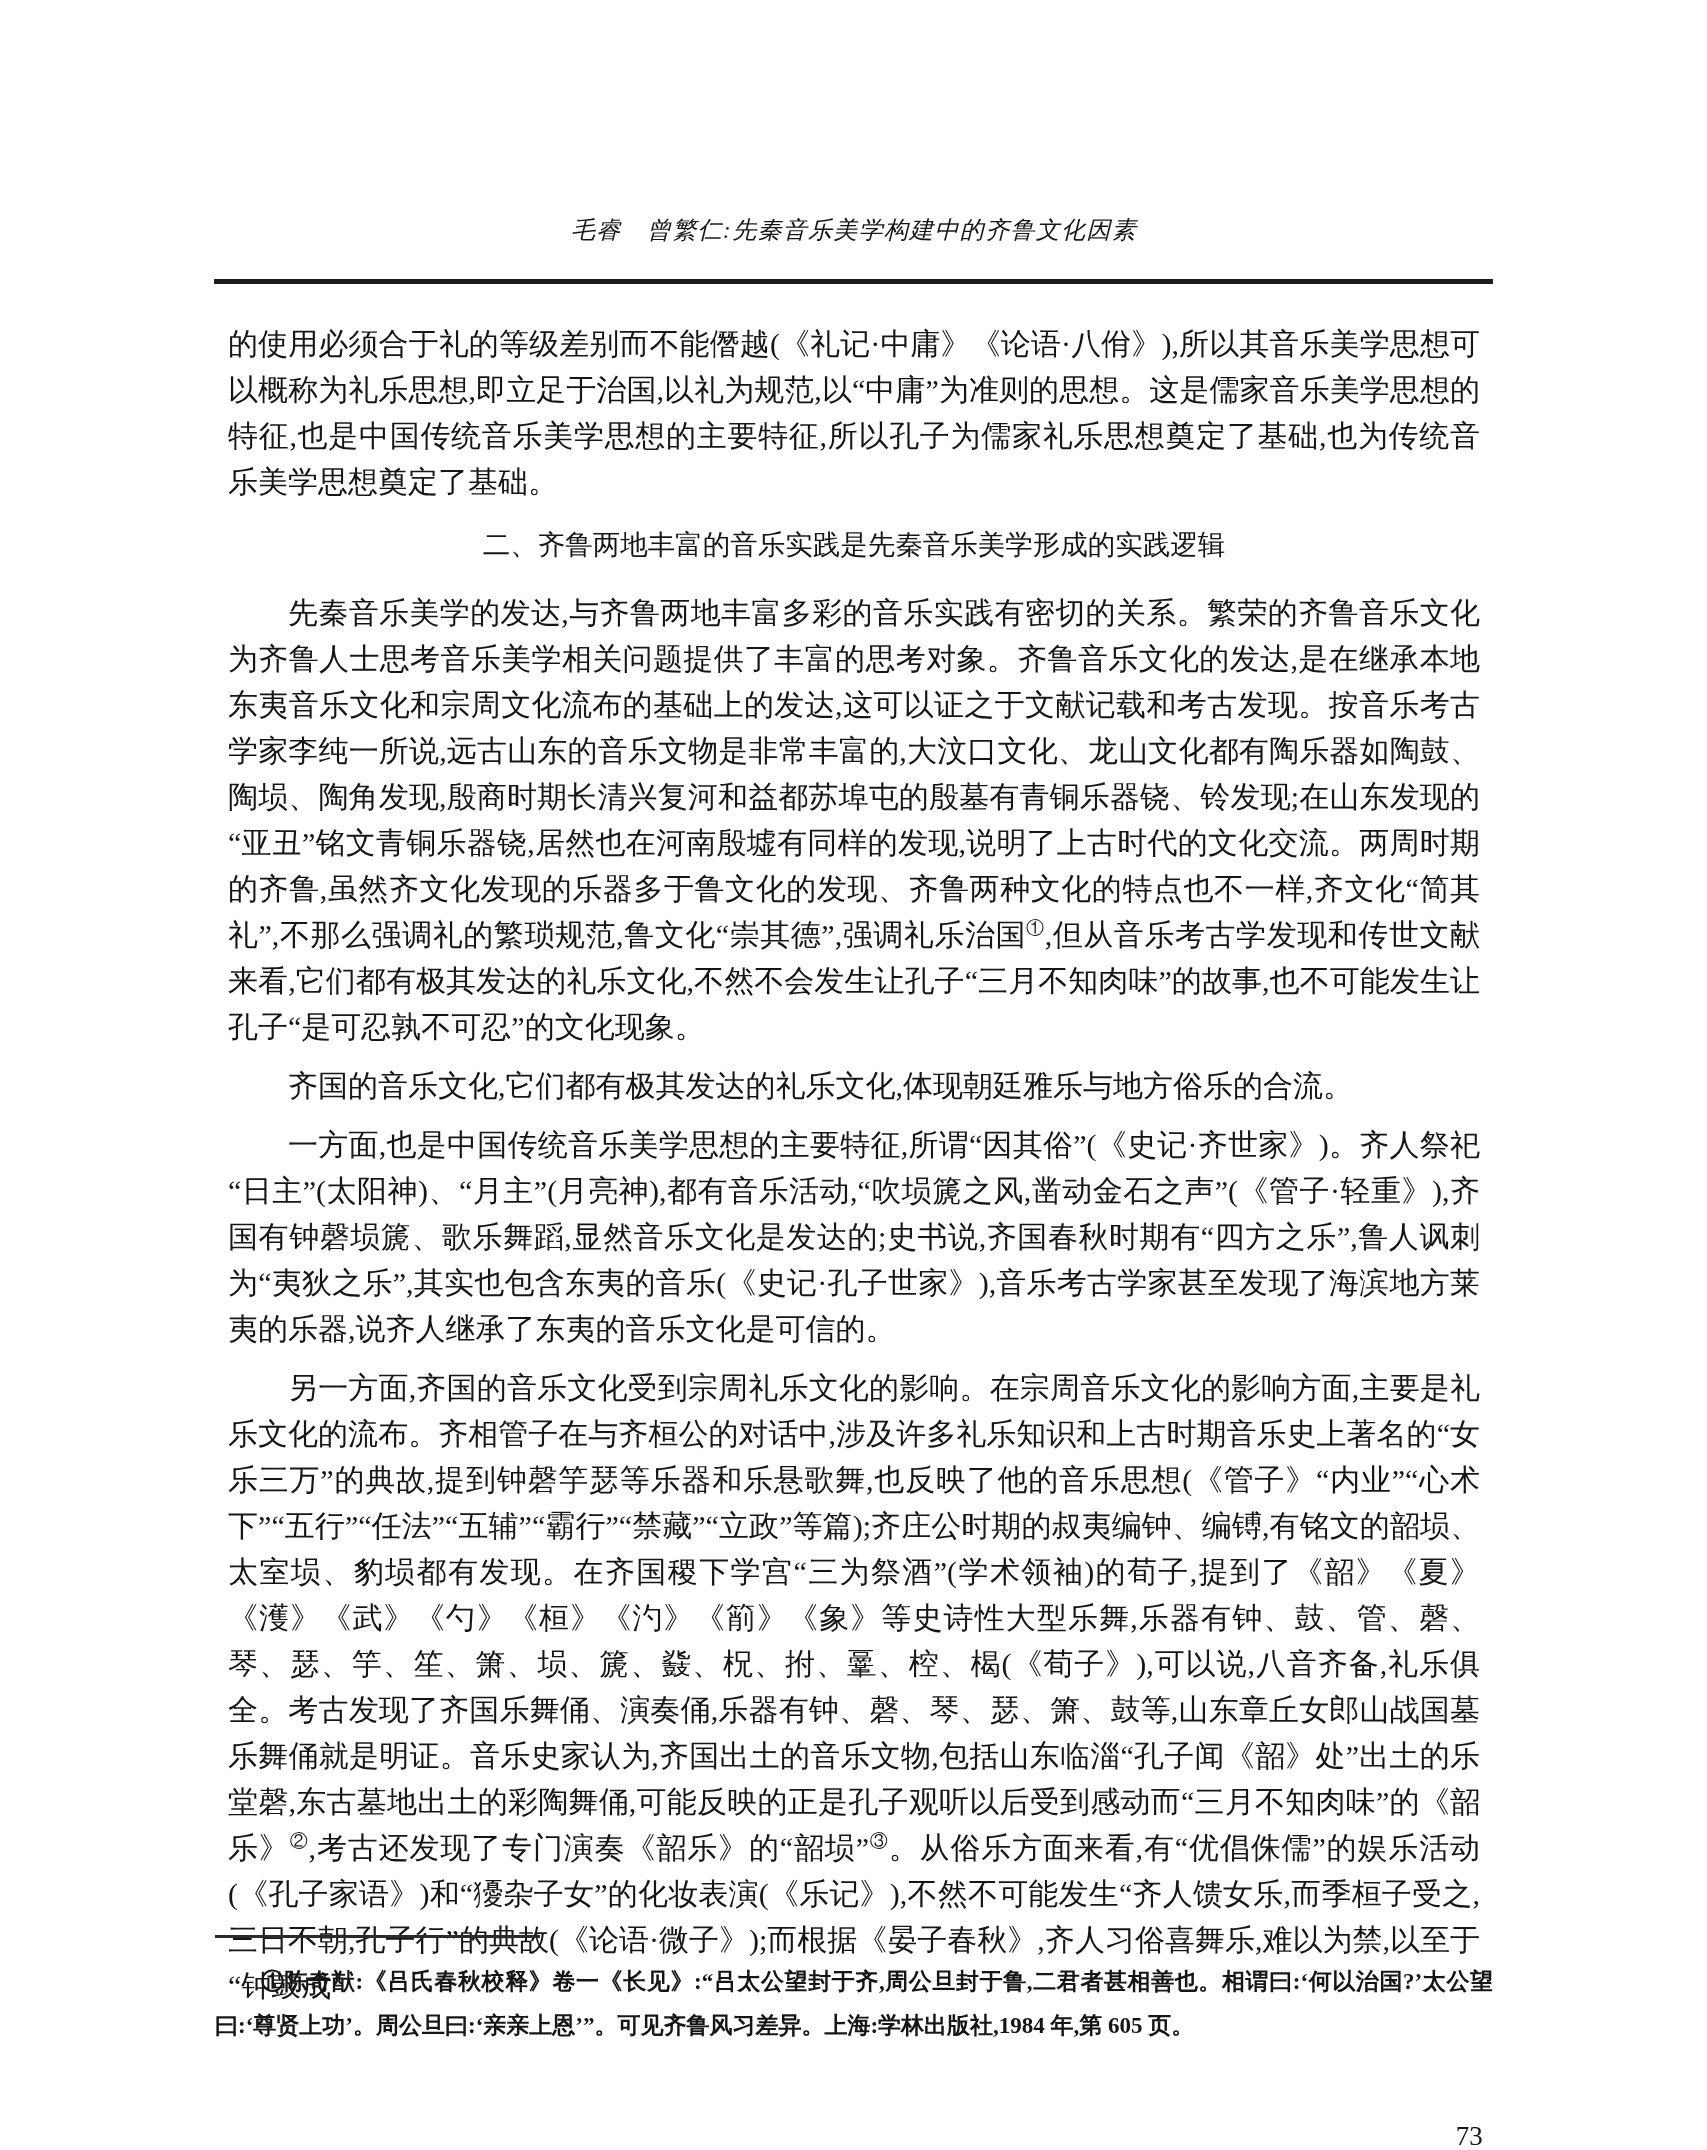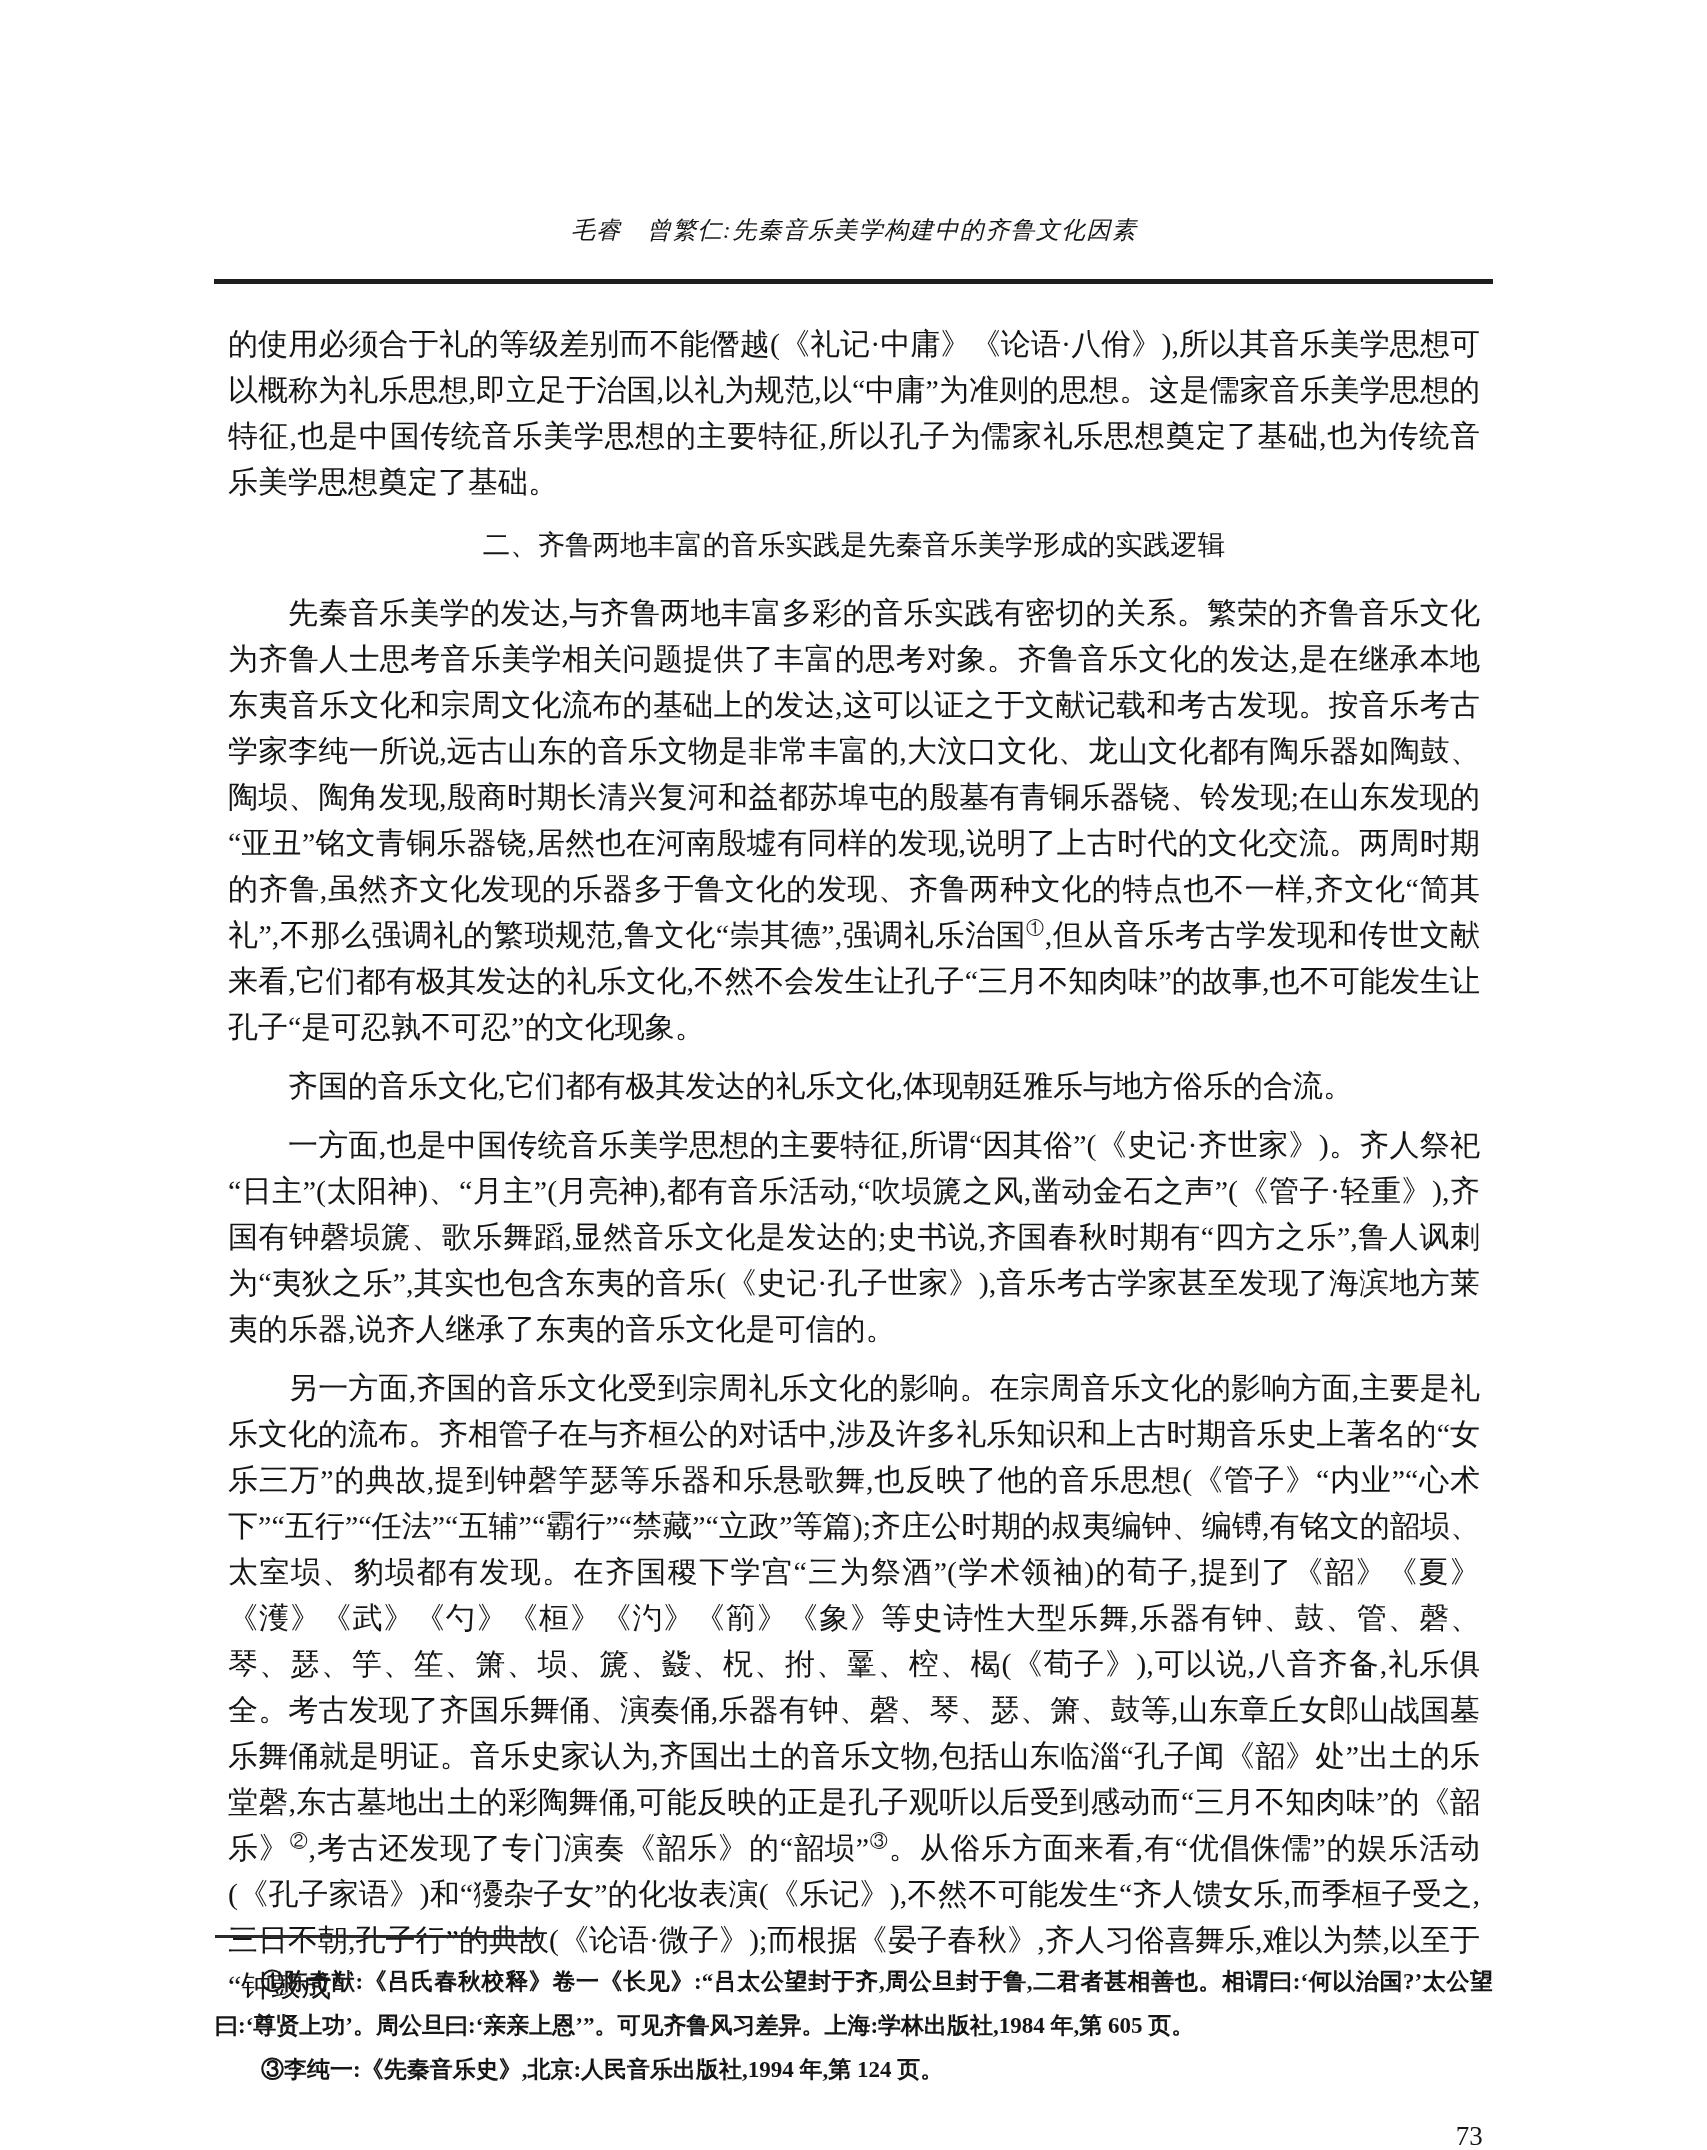--- a/index.html
+++ b/index.html
@@ -106,18 +106,17 @@
       <p class="body-para">先秦音乐美学的发达,与齐鲁两地丰富多彩的音乐实践有密切的关系。繁荣的齐鲁音乐文化为齐鲁人士思考音乐美学相关问题提供了丰富的思考对象。齐鲁音乐文化的发达,是在继承本地东夷音乐文化和宗周文化流布的基础上的发达,这可以证之于文献记载和考古发现。按音乐考古学家李纯一所说,远古山东的音乐文物是非常丰富的,大汶口文化、龙山文化都有陶乐器如陶鼓、陶埙、陶角发现,殷商时期长清兴复河和益都苏埠屯的殷墓有青铜乐器铙、铃发现;在山东发现的“亚丑”铭文青铜乐器铙,居然也在河南殷墟有同样的发现,说明了上古时代的文化交流。两周时期的齐鲁,虽然齐文化发现的乐器多于鲁文化的发现、齐鲁两种文化的特点也不一样,齐文化“简其礼”,不那么强调礼的繁琐规范,鲁文化“崇其德”,强调礼乐治国<sup class="fnref">①</sup>,但从音乐考古学发现和传世文献来看,它们都有极其发达的礼乐文化,不然不会发生让孔子“三月不知肉味”的故事,也不可能发生让孔子“是可忍孰不可忍”的文化现象。</p>
       <p class="body-para">齐国的音乐文化,它们都有极其发达的礼乐文化,体现朝廷雅乐与地方俗乐的合流。</p>
       <p class="body-para">一方面,也是中国传统音乐美学思想的主要特征,所谓“因其俗”(《史记·齐世家》)。齐人祭祀“日主”(太阳神)、“月主”(月亮神),都有音乐活动,“吹埙篪之风,凿动金石之声”(《管子·轻重》),齐国有钟磬埙篪、歌乐舞蹈,显然音乐文化是发达的;史书说,齐国春秋时期有“四方之乐”,鲁人讽刺为“夷狄之乐”,其实也包含东夷的音乐(《史记·孔子世家》),音乐考古学家甚至发现了海滨地方莱夷的乐器,说齐人继承了东夷的音乐文化是可信的。</p>
       <p class="body-para">另一方面,齐国的音乐文化受到宗周礼乐文化的影响。在宗周音乐文化的影响方面,主要是礼乐文化的流布。齐相管子在与齐桓公的对话中,涉及许多礼乐知识和上古时期音乐史上著名的“女乐三万”的典故,提到钟磬竽瑟等乐器和乐悬歌舞,也反映了他的音乐思想(《管子》“内业”“心术下”“五行”“任法”“五辅”“霸行”“禁藏”“立政”等篇);齐庄公时期的叔夷编钟、编镈,有铭文的韶埙、太室埙、豹埙都有发现。在齐国稷下学宫“三为祭酒”(学术领袖)的荀子,提到了《韶》《夏》《濩》《武》《勺》《桓》《汋》《箾》《象》等史诗性大型乐舞,乐器有钟、鼓、管、磬、琴、瑟、竽、笙、箫、埙、篪、鼗、柷、拊、鞷、椌、楬(《荀子》),可以说,八音齐备,礼乐俱全。考古发现了齐国乐舞俑、演奏俑,乐器有钟、磬、琴、瑟、箫、鼓等,山东章丘女郎山战国墓乐舞俑就是明证。音乐史家认为,齐国出土的音乐文物,包括山东临淄“孔子闻《韶》处”出土的乐堂磬,东古墓地出土的彩陶舞俑,可能反映的正是孔子观听以后受到感动而“三月不知肉味”的《韶乐》<sup class="fnref">②</sup>,考古还发现了专门演奏《韶乐》的“韶埙”<sup class="fnref">③</sup>。从俗乐方面来看,有“优倡侏儒”的娱乐活动(《孔子家语》)和“獶杂子女”的化妆表演(《乐记》),不然不可能发生“齐人馈女乐,而季桓子受之,三日不朝,孔子行”的典故(《论语·微子》);而根据《晏子春秋》,齐人习俗喜舞乐,难以为禁,以至于“钟鼓成</p>
     </div>
 
   <div class="fn-rule"></div>
 
   <div class="footnotes" id="footnotes">
       <p class="footnote">①陈奇猷:《吕氏春秋校释》卷一《长见》:“吕太公望封于齐,周公旦封于鲁,二君者甚相善也。相谓曰:‘何以治国?’太公望曰:‘尊贤上功’。周公旦曰:‘亲亲上恩’”。可见齐鲁风习差异。上海:学林出版社,1984 年,第 605 页。</p>
-      <p class="footnote">③李纯一:《先秦音乐史》,北京:人民音乐出版社,1994 年,第 124 页。</p>
     </div>
 
   <div class="page-number">73</div>
 </div>
 
 
 </body></html>

